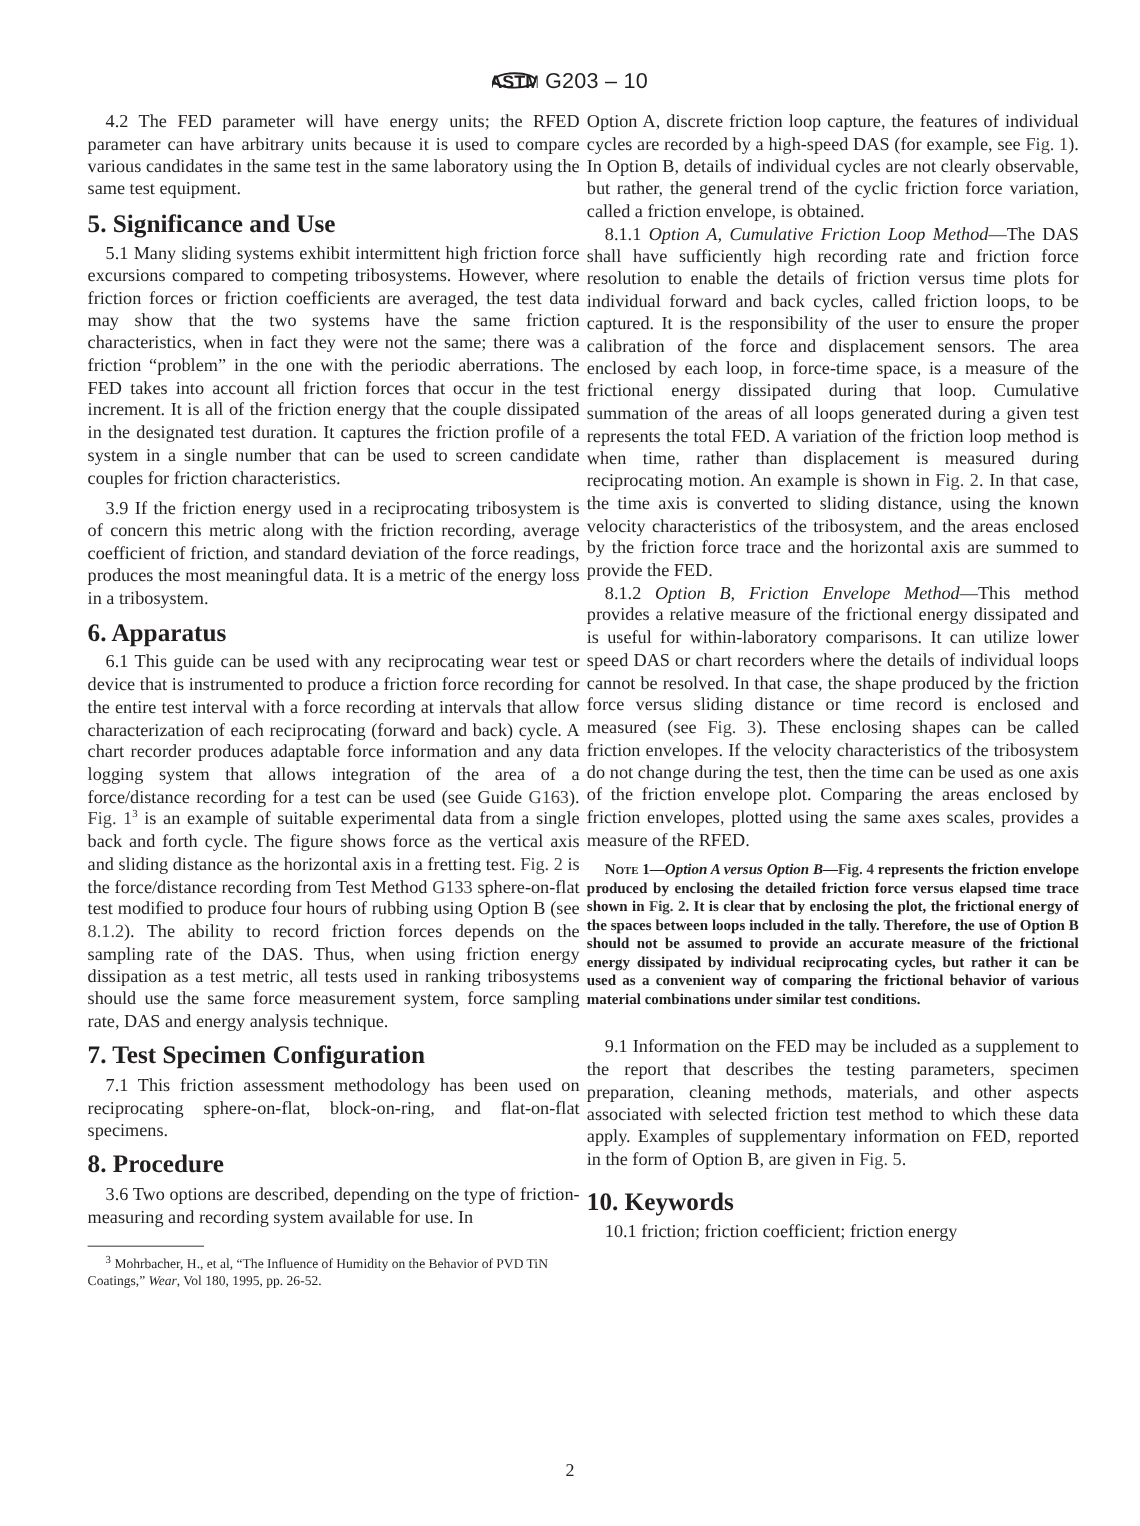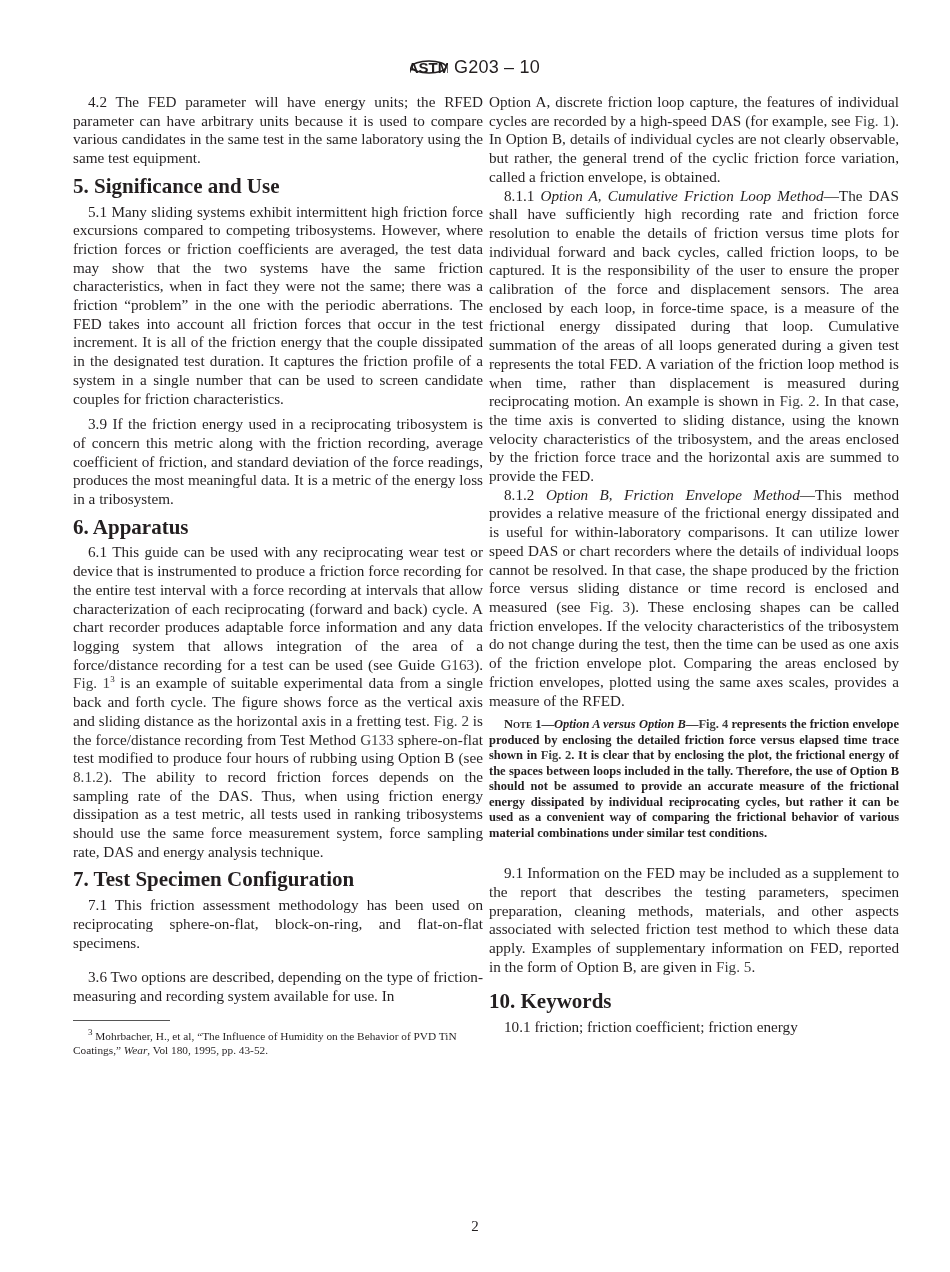--- a/index.html
+++ b/index.html
@@ -49,24 +49,25 @@
   <p>3.9 If the friction energy used in a reciprocating tribosystem is of concern this metric along with the friction recording, average coefficient of friction, and standard deviation of the force readings, produces the most meaningful data. It is a metric of the energy loss in a tribosystem.</p>
   <div class="gap-m"></div>
   <h2>6. Apparatus</h2>
   <div class="gap-s"></div>
   <p><span>6.1 This guide can be used with any reciprocating wear test or device that is instrumented to produce a friction force recording for the entire test interval with a force recording at intervals that allow characterization of each reciprocating (forward and back) cycle. A chart recorder produces adaptable force information and any data logging system that allows integration of the area of a force/distance recording for a test can be used (see Guide </span><span class="link">G163</span><span>). </span><span class="link">Fig. 1</span><sup>3</sup><span> is an example of suitable experimental data from a single back and forth cycle. The figure shows force as the vertical axis and sliding distance as the horizontal axis in a fretting test. </span><span class="link">Fig. 2</span><span> is the force/distance recording from Test Method </span><span class="link">G133</span><span> sphere-on-flat test modified to produce four hours of rubbing using Option B (see </span><span class="link">8.1.2</span><span>). The ability to record friction forces depends on the sampling rate of the DAS. Thus, when using friction energy dissipation as a test metric, all tests used in ranking tribosystems should use the same force measurement system, force sampling rate, DAS and energy analysis technique.</span></p>
   <div class="gap-m"></div>
   <h2>7. Test Specimen Configuration</h2>
   <div class="gap-s"></div>
   <p>7.1 This friction assessment methodology has been used on reciprocating sphere-on-flat, block-on-ring, and flat-on-flat specimens.</p>
   <div class="gap-m"></div>
+  <h2>8. Procedure</h2>
   <div class="gap-s"></div>
   <p>3.6 Two options are described, depending on the type of friction-measuring and recording system available for use. In</p>
   <div class="fn-rule"></div>
-  <p class="footnote"><sup>3</sup><span> Mohrbacher, H., et al, “The Influence of Humidity on the Behavior of PVD TiN Coatings,” </span><i>Wear</i><span>, Vol 180, 1995, pp. 43-52.</span></p>
+  <p class="footnote"><sup>3</sup><span> Mohrbacher, H., et al, “The Influence of Humidity on the Behavior of PVD TiN Coatings,” </span><i>Wear</i><span>, Vol 180, 1995, pp. 26-52.</span></p>
 </div>
 
 <div class="col right">
   <p class="noindent"><span>Option A, discrete friction loop capture, the features of individual cycles are recorded by a high-speed DAS (for example, see </span><span class="link">Fig. 1</span><span>). In Option B, details of individual cycles are not clearly observable, but rather, the general trend of the cyclic friction force variation, called a friction envelope, is obtained.</span></p>
   <p><span>8.1.1 </span><i>Option A, Cumulative Friction Loop Method</i><span>—The DAS shall have sufficiently high recording rate and friction force resolution to enable the details of friction versus time plots for individual forward and back cycles, called friction loops, to be captured. It is the responsibility of the user to ensure the proper calibration of the force and displacement sensors. The area enclosed by each loop, in force-time space, is a measure of the frictional energy dissipated during that loop. Cumulative summation of the areas of all loops generated during a given test represents the total FED. A variation of the friction loop method is when time, rather than displacement is measured during reciprocating motion. An example is shown in </span><span class="link">Fig. 2</span><span>. In that case, the time axis is converted to sliding distance, using the known velocity characteristics of the tribosystem, and the areas enclosed by the friction force trace and the horizontal axis are summed to provide the FED.</span></p>
   <p><span>8.1.2 </span><i>Option B, Friction Envelope Method</i><span>—This method provides a relative measure of the frictional energy dissipated and is useful for within-laboratory comparisons. It can utilize lower speed DAS or chart recorders where the details of individual loops cannot be resolved. In that case, the shape produced by the friction force versus sliding distance or time record is enclosed and measured (see </span><span class="link">Fig. 3</span><span>). These enclosing shapes can be called friction envelopes. If the velocity characteristics of the tribosystem do not change during the test, then the time can be used as one axis of the friction envelope plot. Comparing the areas enclosed by friction envelopes, plotted using the same axes scales, provides a measure of the RFED.</span></p>
   <div class="gap-s"></div>
   <p class="note"><span class="smallcaps">Note</span><span> 1—</span><i>Option A versus Option B</i><span>—</span><span class="link">Fig. 4</span><span> represents the friction envelope produced by enclosing the detailed friction force versus elapsed time trace shown in </span><span class="link">Fig. 2</span><span>. It is clear that by enclosing the plot, the frictional energy of the spaces between loops included in the tally. Therefore, the use of Option B should not be assumed to provide an accurate measure of the frictional energy dissipated by individual reciprocating cycles, but rather it can be used as a convenient way of comparing the frictional behavior of various material combinations under similar test conditions.</span></p>
   <div class="gap-m" style="height:16px"></div>
   <div class="gap-s"></div>

